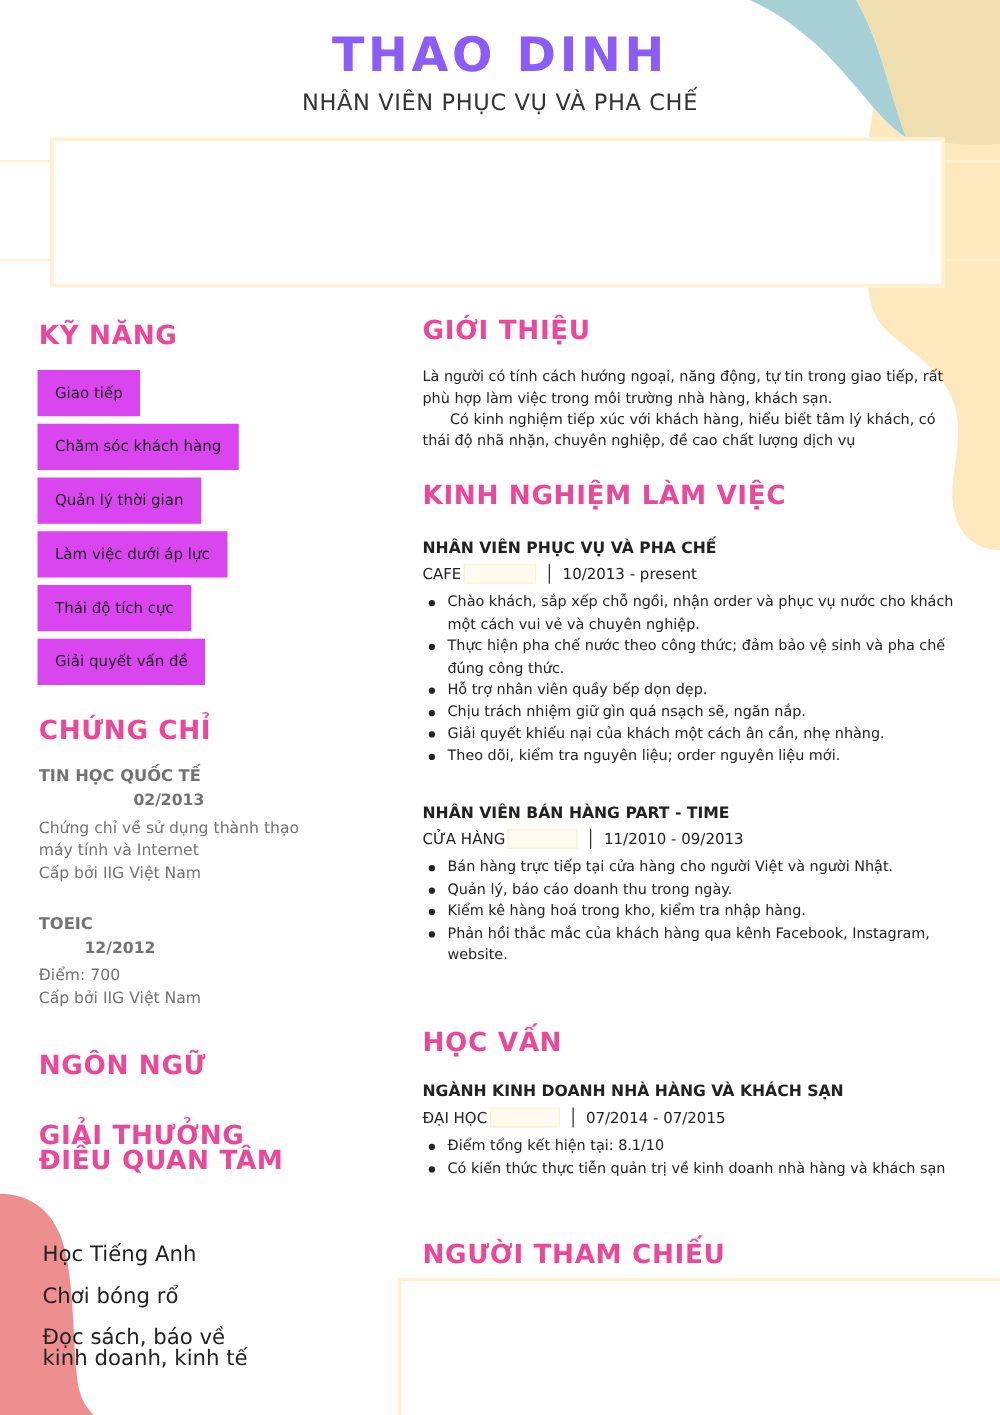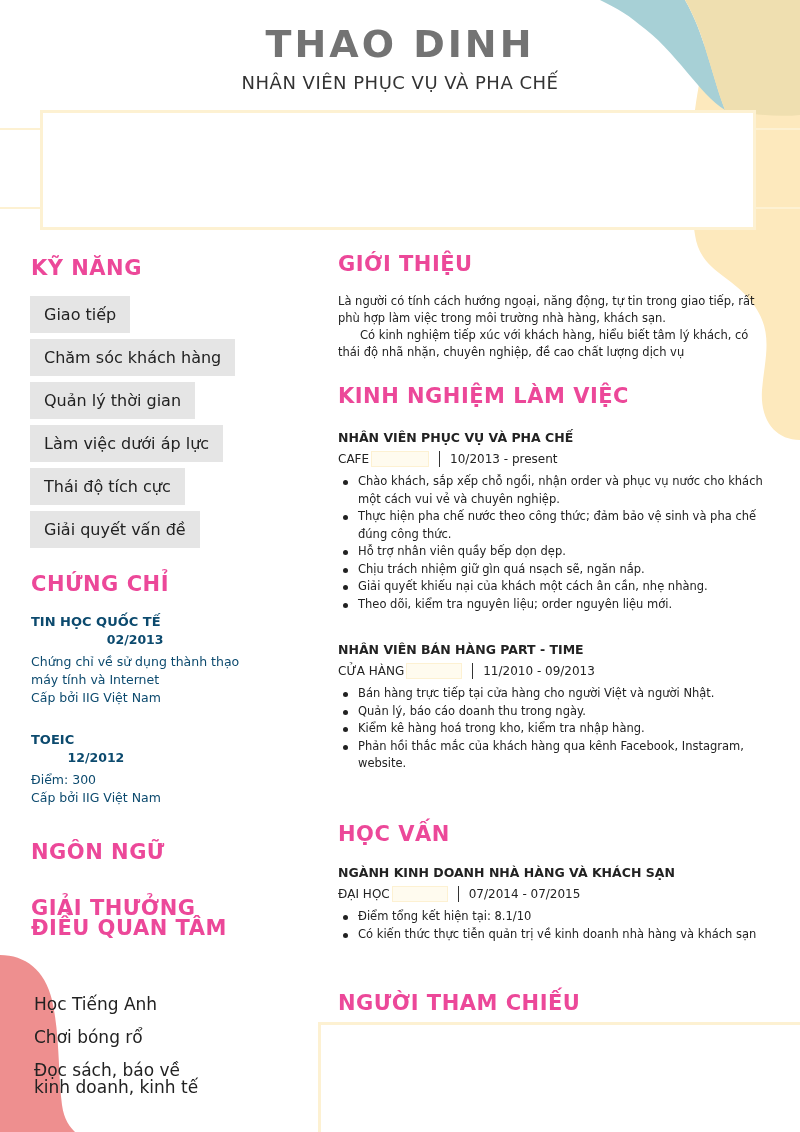--- a/index.html
+++ b/index.html
@@ -9,21 +9,21 @@
   
   .deco { position: absolute; pointer-events: none; }
   .deco-teal { left: 600px; top: 0; width: 200px; height: 120px; }
   .deco-beige { left: 670px; top: 0; width: 130px; height: 440px; }
   .deco-pink { left: 0; top: 955px; width: 80px; height: 177px; }
 
   
   .name {
     position: absolute; left: 0; width: 800px; top: 22px; text-align: center;
     font-family: "DejaVu Sans", sans-serif; font-weight: bold; font-size: 38px;
-    letter-spacing: 3px; color: #737373;
+    letter-spacing: 3px; color: #8b5cf6;
   }
   .job-title {
     position: absolute; left: 0; width: 800px; top: 72px; text-align: center;
     font-family: "DejaVu Sans", sans-serif; font-size: 18px; color: #333;
     letter-spacing: 0.5px;
   }
   .header-line { position: absolute; height: 2px; background: #fdf1d2; }
   .photo-box {
     position: absolute; left: 40px; top: 110px; width: 716px; height: 120px;
     border: 3px solid #fdf1d2; background: #fff;
@@ -31,24 +31,24 @@
 
   
   .sec-title {
     position: absolute; font-family: "DejaVu Sans", sans-serif; font-weight: bold;
     color: #ec4899; font-size: 21px; letter-spacing: 0.5px;
   }
 
   
   .skills { position: absolute; left: 30px; top: 296px; }
   .skill {
-    background: #e5e5e5; font-size: 16px; color: #222; padding: 11px 14px;
+    background: #d946ef; font-size: 12px; color: #222; padding: 11px 14px;
     margin-bottom: 6px; display: table; height: 37px; line-height: 15px;
   }
-  .cert { position: absolute; left: 31px; font-size: 12.5px; line-height: 18px; color: #0c4a6e; }
+  .cert { position: absolute; left: 31px; font-size: 12.5px; line-height: 18px; color: #737373; }
   .cert .c-name { font-weight: bold; font-size: 13px; }
   .cert .c-date { font-weight: bold; font-size: 12.5px; margin-bottom: 4px; text-align: center; }
   .interests { position: absolute; left: 34px; top: 996px; font-size: 17px; color: #222; line-height: 17px; }
   .interests div { margin-bottom: 16px; width: 170px; }
 
   
   .about {
     position: absolute; left: 338px; top: 293px; width: 430px;
     font-size: 11.5px; line-height: 17px; color: #222;
   }
@@ -106,21 +106,21 @@
 <div class="cert" style="top:613px;">
   <div class="c-name">TIN HỌC QUỐC TẾ</div>
   <div class="c-date">02/2013</div>
   <div>Chứng chỉ về sử dụng thành thạo</div>
   <div>máy tính và Internet</div>
   <div>Cấp bởi IIG Việt Nam</div>
 </div>
 <div class="cert" style="top:731px;">
   <div class="c-name">TOEIC</div>
   <div class="c-date">12/2012</div>
-  <div>Điểm: 300</div>
+  <div>Điểm: 700</div>
   <div>Cấp bởi IIG Việt Nam</div>
 </div>
 
 <div class="sec-title" style="left:31px;top:840px;">NGÔN NGỮ</div>
 <div class="sec-title" style="left:31px;top:896px;">GIẢI THƯỞNG</div>
 <div class="sec-title" style="left:31px;top:916px;">ĐIỀU QUAN TÂM</div>
 <div class="interests">
   <div>Học Tiếng Anh</div>
   <div>Chơi bóng rổ</div>
   <div>Đọc sách, báo về kinh doanh, kinh tế</div>

